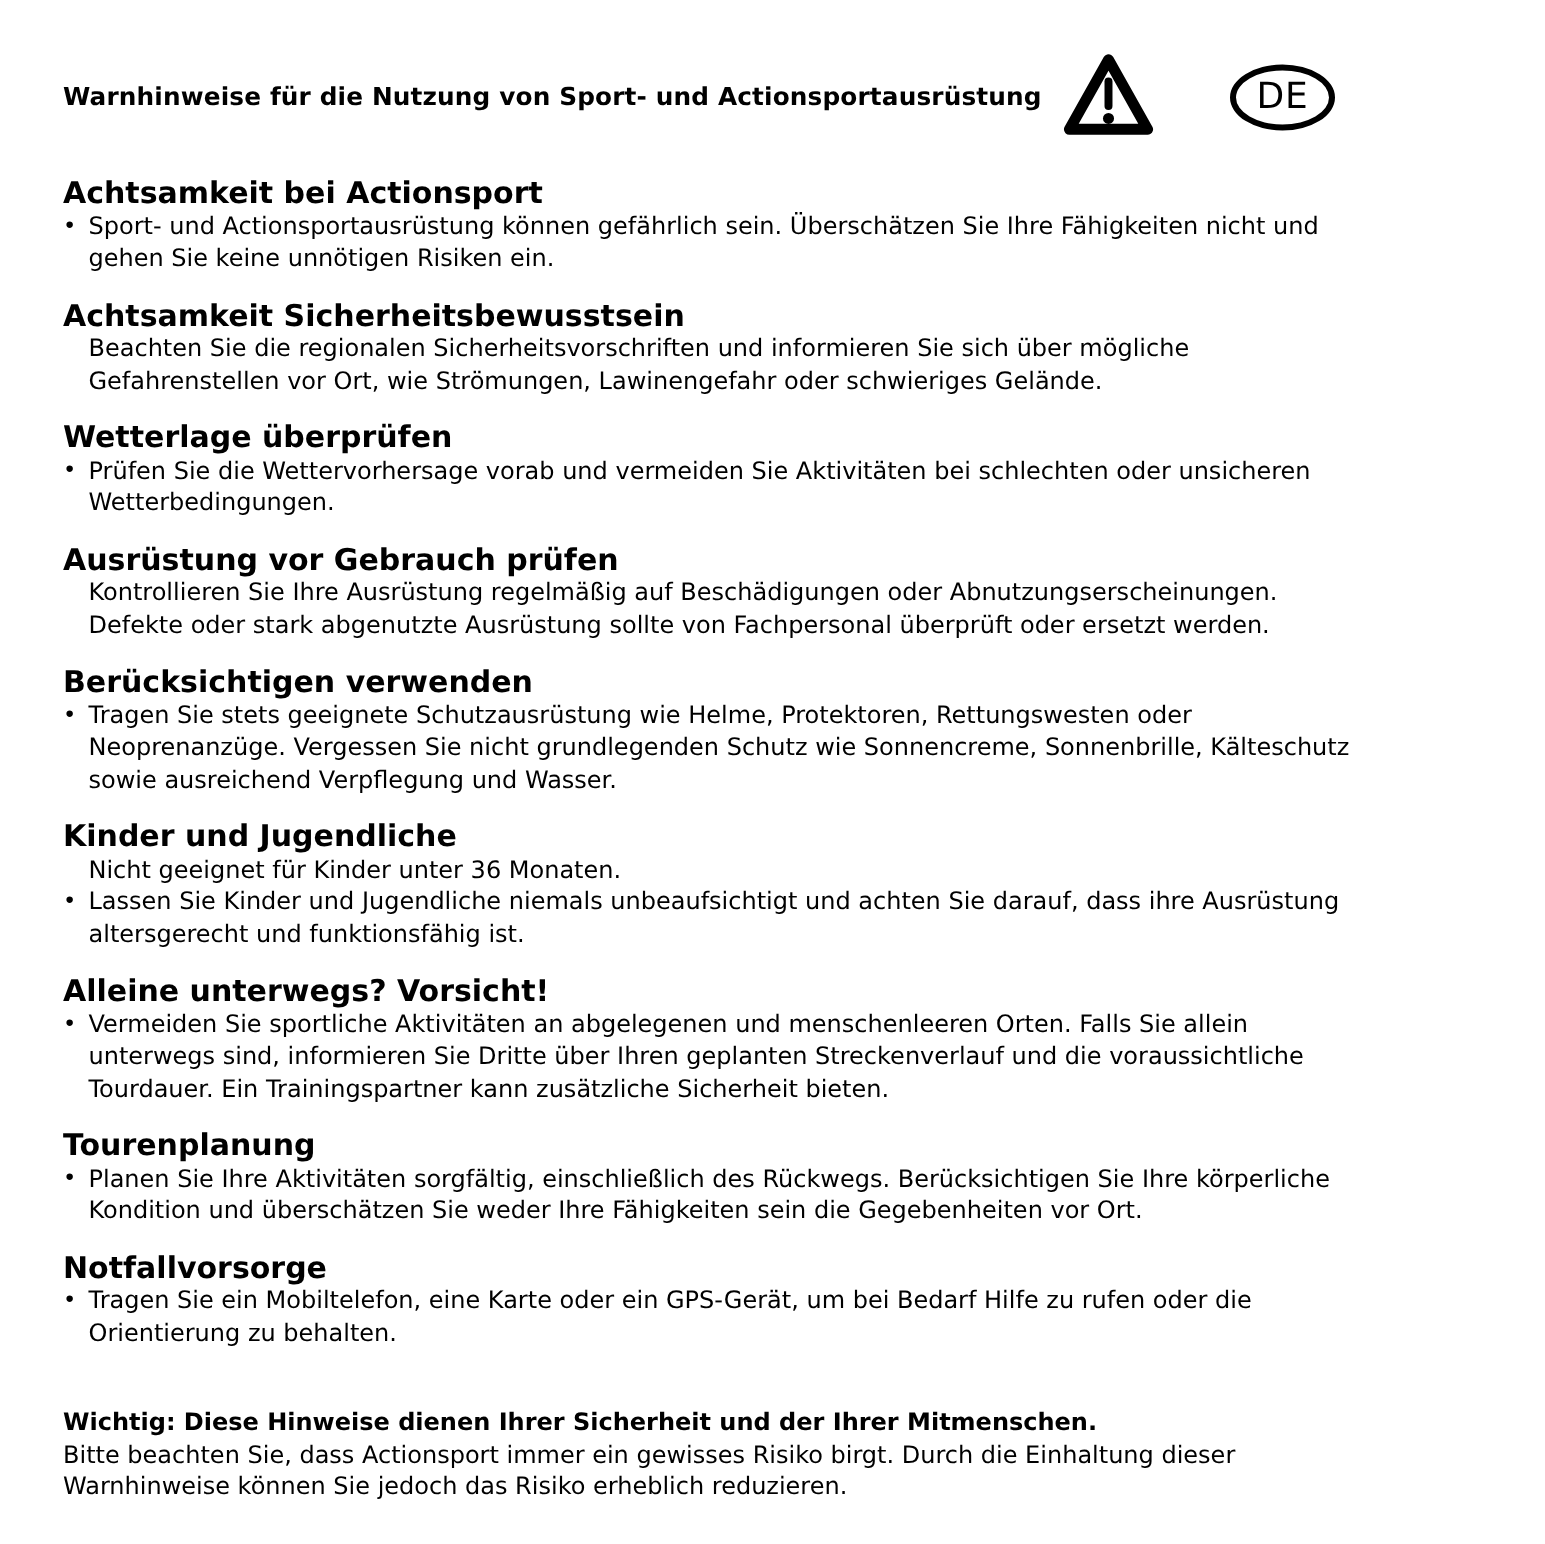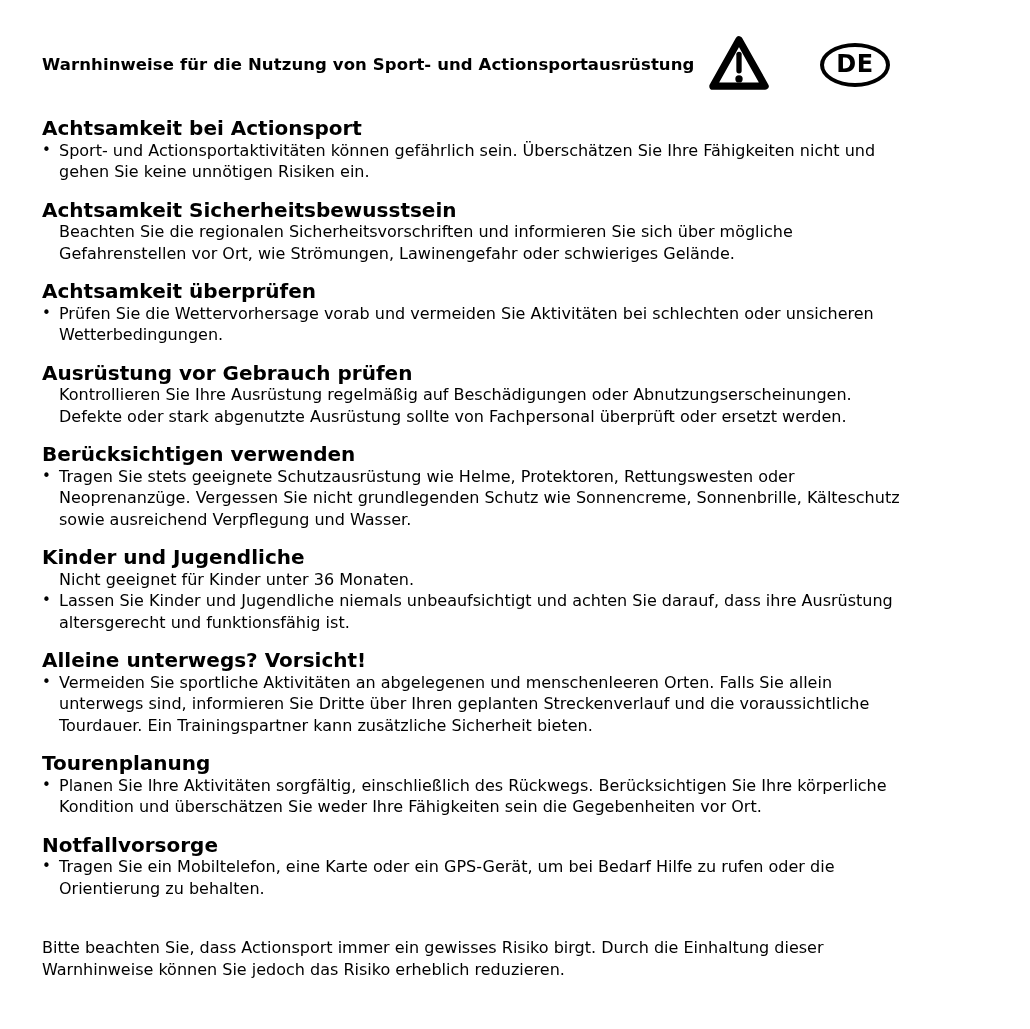--- a/index.html
+++ b/index.html
@@ -40,21 +40,21 @@
   .header-spacer { flex: 1 1 auto; }
   .lang-badge {
     flex: 0 0 auto;
     width: 70px;
     height: 44px;
     border: 4px solid #000;
     border-radius: 50%;
     display: flex;
     align-items: center;
     justify-content: center;
-    font-weight: bold;
+    font-weight: normal;
     font-size: 24px;
     letter-spacing: 0.5px;
     margin-right: 12px;
     padding-bottom: 1px;
   }
   
   .section { margin: 0 0 17px 0; }
   .section-heading {
     font-size: 20px;
     font-weight: bold;
@@ -93,34 +93,34 @@
       </svg>
     </span>
     <span class="header-spacer"></span>
     <span class="lang-badge">DE</span>
   </div>
 
   <div class="section">
     <h2 class="section-heading">Achtsamkeit bei Actionsport</h2>
     <div class="item">
       <span class="bullet">•</span>
-      <span class="item-text">Sport- und Actionsportaktivitäten können gefährlich sein. Überschätzen Sie Ihre Fähigkeiten nicht und gehen Sie keine unnötigen Risiken ein.</span>
+      <span class="item-text">Sport- und Actionsportausrüstung können gefährlich sein. Überschätzen Sie Ihre Fähigkeiten nicht und gehen Sie keine unnötigen Risiken ein.</span>
     </div>
   </div>
 
   <div class="section">
     <h2 class="section-heading">Achtsamkeit Sicherheitsbewusstsein</h2>
     <div class="item">
       <span class="bullet"></span>
       <span class="item-text">Beachten Sie die regionalen Sicherheitsvorschriften und informieren Sie sich über mögliche Gefahrenstellen vor Ort, wie Strömungen, Lawinengefahr oder schwieriges Gelände.</span>
     </div>
   </div>
 
   <div class="section">
-    <h2 class="section-heading">Achtsamkeit überprüfen</h2>
+    <h2 class="section-heading">Wetterlage überprüfen</h2>
     <div class="item">
       <span class="bullet">•</span>
       <span class="item-text">Prüfen Sie die Wettervorhersage vorab und vermeiden Sie Aktivitäten bei schlechten oder unsicheren Wetterbedingungen.</span>
     </div>
   </div>
 
   <div class="section">
     <h2 class="section-heading">Ausrüstung vor Gebrauch prüfen</h2>
     <div class="item">
       <span class="bullet"></span>
@@ -166,16 +166,17 @@
 
   <div class="section">
     <h2 class="section-heading">Notfallvorsorge</h2>
     <div class="item">
       <span class="bullet">•</span>
       <span class="item-text">Tragen Sie ein Mobiltelefon, eine Karte oder ein GPS-Gerät, um bei Bedarf Hilfe zu rufen oder die Orientierung zu behalten.</span>
     </div>
   </div>
 
   <div class="footer">
+    <p class="footer-heading">Wichtig: Diese Hinweise dienen Ihrer Sicherheit und der Ihrer Mitmenschen.</p>
     <p class="footer-text">Bitte beachten Sie, dass Actionsport immer ein gewisses Risiko birgt. Durch die Einhaltung dieser Warnhinweise können Sie jedoch das Risiko erheblich reduzieren.</p>
   </div>
 
 </div>
 
 </body></html>

